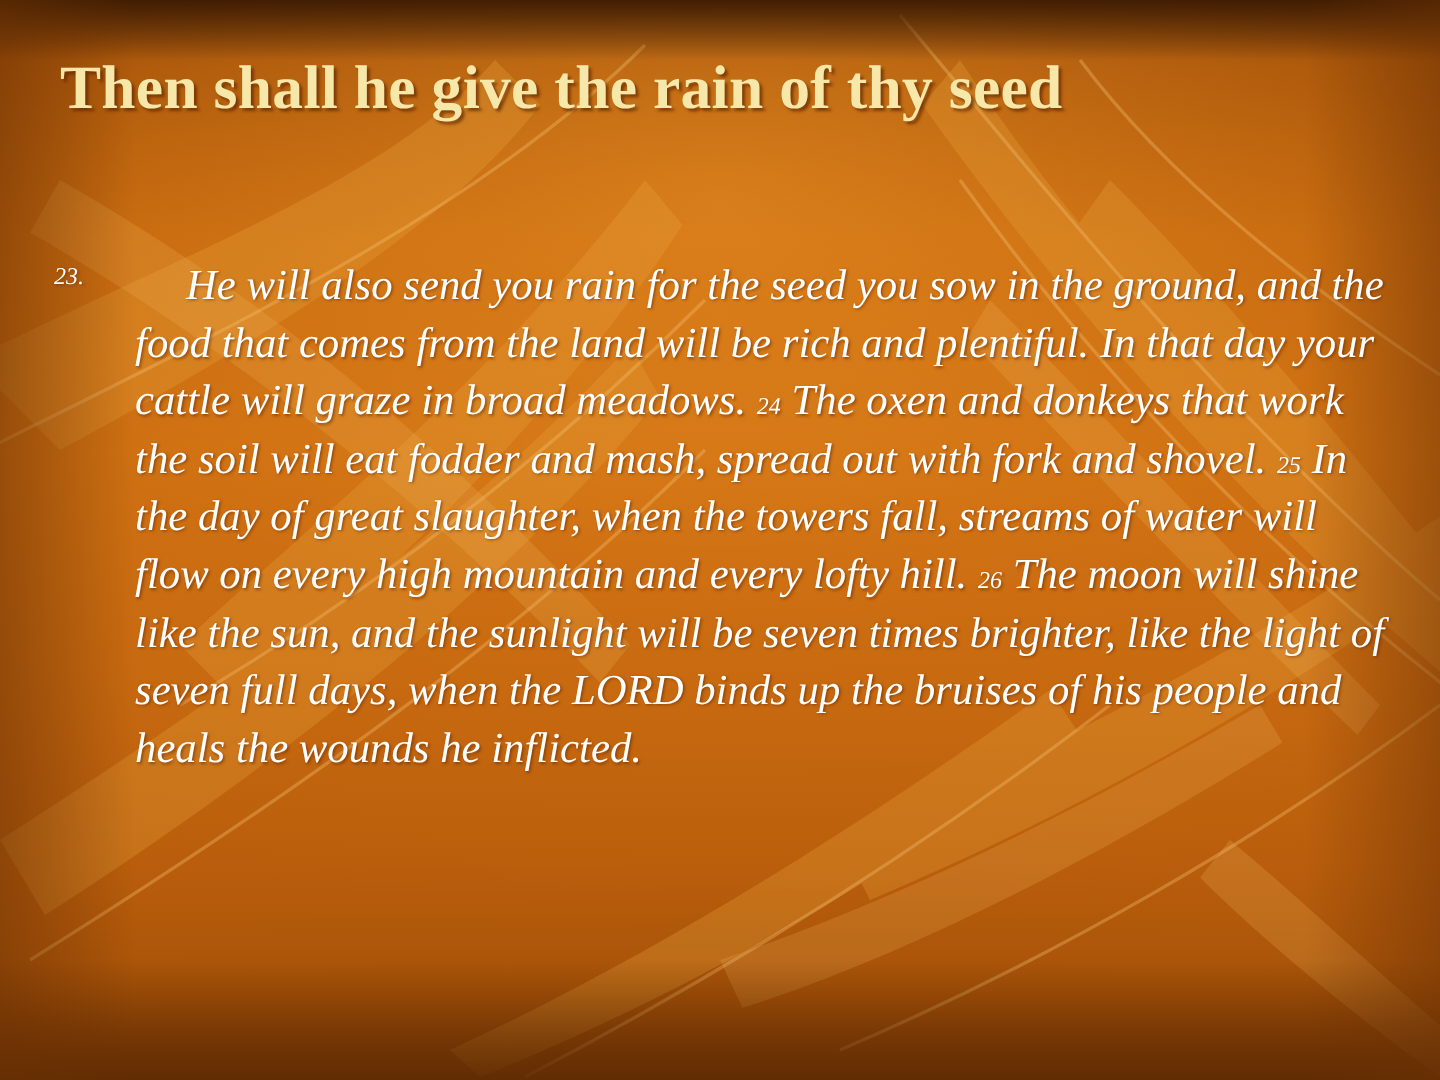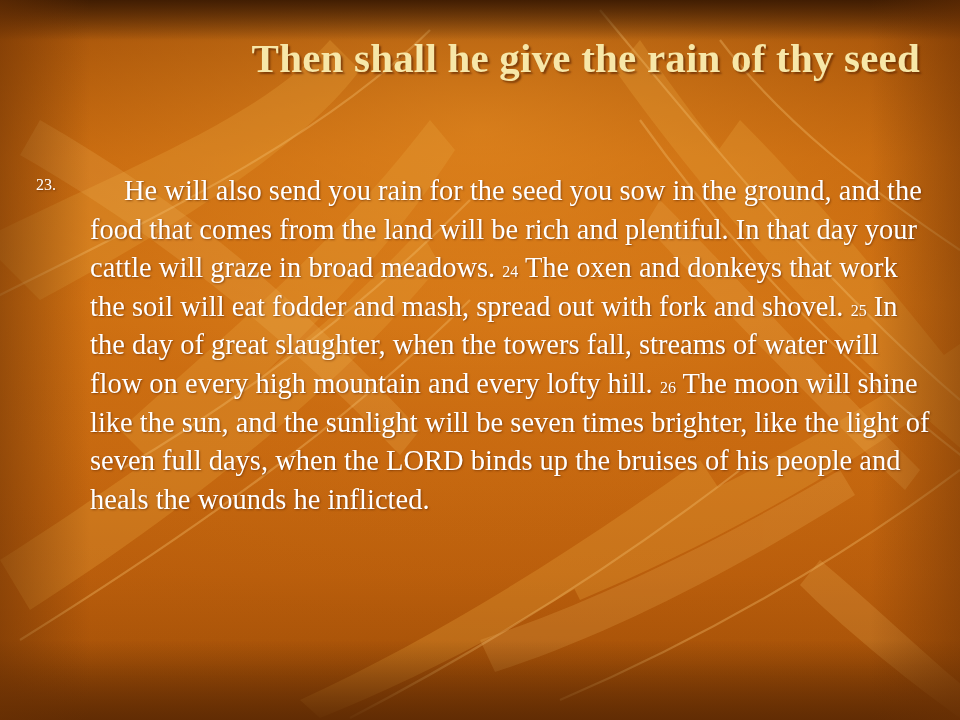--- a/index.html
+++ b/index.html
@@ -28,21 +28,21 @@
     position: absolute;
     inset: 0;
     pointer-events: none;
   }
 
   .title {
     position: absolute;
     left: 40px;
     top: 32px;
     width: 880px;
-    text-align: right;
+    text-align: left;
     color: #f7e7a8;
     font-size: 41px;
     font-weight: bold;
     line-height: 1.28;
     letter-spacing: 0.2px;
     text-shadow: 2px 2px 2px rgba(90,35,0,0.65);
   }
 
   .body-block {
     position: absolute;
@@ -53,20 +53,21 @@
     font-size: 28.5px;
     line-height: 1.355;
     text-shadow: 1px 1px 2px rgba(90,35,0,0.55);
   }
 
   .para {
     margin: 0;
     padding-left: 62px;
     text-indent: 0;
     position: relative;
+    font-style: italic;
   }
 
   .para .lead-wrap {
     position: absolute;
     left: 8px;
     top: 2px;
     font-size: 16px;
   }
 
   .vnum {

